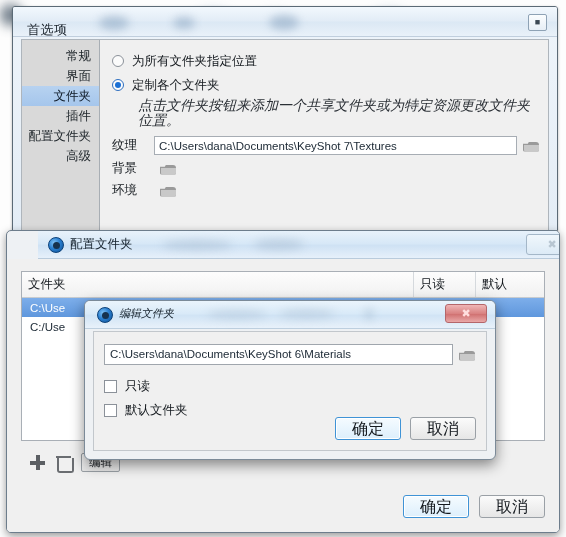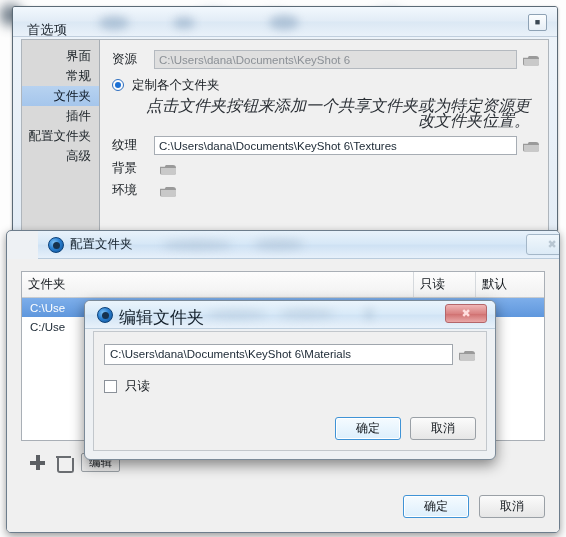--- a/index.html
+++ b/index.html
@@ -107,22 +107,22 @@
   .folder-ic::before{
     content:""; position:absolute; left:0; top:3px; width:16px; height:10px;
     background:#9a9a9a; border-radius:1px 3px 2px 2px;
     clip-path: polygon(0 22%, 30% 22%, 38% 0, 100% 0, 100% 100%, 0 100%);
   }
   .folder-ic::after{
     content:""; position:absolute; left:1px; top:6px; width:15px; height:7px;
     background:#c9c9c9; border-radius:0 0 2px 2px;
   }
   .hint {
-    font-size:16px; font-style:italic; color:#2a2f35;
-    line-height:15px; margin:2px 0 8px 26px; width:392px;text-align:right;
+    font-size:14px; font-style:italic; color:#2a2f35;
+    line-height:15px; margin:2px 0 8px 26px; width:392px;
   }
 
   
   .win2 {
     position:absolute; left:6px; top:230px; width:554px; height:303px;
     border:1px solid #6d7d8c; border-radius:5px;
     background:#eef1f4;
     box-shadow: 0 3px 9px rgba(0,0,0,.4);
     overflow:hidden;
   }
@@ -189,21 +189,21 @@
     height:19px; padding:0 7px; line-height:17px;
     border:1px solid #9aa0a6; border-radius:2px;
     background: linear-gradient(180deg,#fafafa,#e7e7e7);
     font-size:11.5px; color:#14191e;
   }
   .win2-footer {
     position:absolute; right:14px; bottom:14px; display:flex; gap:10px;
   }
   .btn {
     width:66px; height:23px; line-height:21px; text-align:center;
-    font-size:12px; color:#14191e;
+    font-size:16px; color:#14191e;
     border:1px solid #9aa0a6; border-radius:3px;
     background: linear-gradient(180deg,#fbfbfb 0%,#e6e6e6 100%);
   }
   .btn.primary {
     border:1px solid #3f93d6;
     background: linear-gradient(180deg,#f5fbff 0%,#ddeffc 100%);
     box-shadow: inset 0 0 0 1px #ffffff;
   }
 
   
@@ -212,21 +212,21 @@
     border:1px solid #7b8a98; border-radius:6px;
     background:#eef1f4;
     box-shadow: 0 5px 14px rgba(0,0,0,.45);
     overflow:hidden;
   }
   .win3-title {
     position:absolute; left:0; top:0; width:100%; height:28px;
     background: linear-gradient(180deg,#eaf4fc 0%,#d9eaf8 46%,#d1e4f5 54%,#e8f1fa 100%);
     border-bottom:1px solid #bdcfdf;
   }
-  .win3-title-text { position:absolute; left:34px; top:5px; font-size:17px; color:#14202b; }
+  .win3-title-text { position:absolute; left:34px; top:5px; font-size:11px; color:#14202b;font-style:italic; }
   .win3-blurtitle { position:absolute; left:122px; top:7px; width:180px; height:13px; filter:blur(4px); opacity:.5; }
   .win3-close {
     position:absolute; right:8px; top:3px; width:42px; height:19px;
     border:1px solid #b4666a; border-radius:3px;
     background: linear-gradient(180deg,#efb6b6 0%,#d98282 50%,#cf6f6f 52%,#e9a8a8 100%);
     display:flex; align-items:center; justify-content:center;
     font-size:11px; color:#ffdede;
   }
   .win3-body {
     position:absolute; left:8px; top:30px; right:8px; bottom:8px;
@@ -265,47 +265,46 @@
       <div class="win1-blurtitle">
         <div class="bt-dot" style="left:8px;top:1px;width:30px;height:14px;"></div>
         <div class="bt-dot" style="left:82px;top:2px;width:22px;height:12px;"></div>
         <div class="bt-dot" style="left:178px;top:0px;width:30px;height:15px;"></div>
       </div>
       <div class="win1-close">■</div>
     </div>
 
     <div class="win1-body">
       <div class="sidebar">
+        <div class="side-item">常规</div>
         <div class="side-item">界面</div>
-        <div class="side-item">常规</div>
         <div class="side-item sel">文件夹</div>
         <div class="side-item">插件</div>
         <div class="side-item">配置文件夹</div>
         <div class="side-item">高级</div>
       </div>
 
       <div class="pane">
 
-
-        <div class="fld-row">
-          <span class="fld-label">资源</span>
-          <span class="tb disabled">C:\Users\dana\Documents\KeyShot 6</span>
-          <span class="folder-ic"></span>
-        </div>
+        <div class="radio-row">
+          <span class="radio"></span>
+          <span class="radio-label">为所有文件夹指定位置</span>
+        </div>
+
 
         <div class="radio-row">
           <span class="radio on"></span>
           <span class="radio-label">定制各个文件夹</span>
         </div>
 
         <div class="hint">点击文件夹按钮来添加一个共享文件夹或为特定资源更改文件夹位置。</div>
 
         <div class="fld-row">
           <span class="fld-label">纹理</span>
-          <span class="tb">C:\Users\dana\Documents\KeyShot 6\Textures</span>
+          <span class="tb">C:\Users\dana\Documents\KeyShot 7\Textures</span>
           <span class="folder-ic"></span>
         </div>
 
         <div class="fld-row">
           <span class="fld-label">背景</span>
           <span class="folder-ic"></span>
         </div>
 
         <div class="fld-row">
           <span class="fld-label">环境</span>
@@ -380,20 +379,24 @@
       <div class="path-row">
         <span class="tb3">C:\Users\dana\Documents\KeyShot 6\Materials</span>
         <span class="folder-ic"></span>
       </div>
 
       <div class="cb-row">
         <span class="cb"></span>
         <span class="cb-label">只读</span>
       </div>
 
+      <div class="cb-row">
+        <span class="cb"></span>
+        <span class="cb-label">默认文件夹</span>
+      </div>
 
       <div class="win3-footer">
         <div class="btn primary">确定</div>
         <div class="btn">取消</div>
       </div>
 
     </div>
   </div>
 
 </div>

